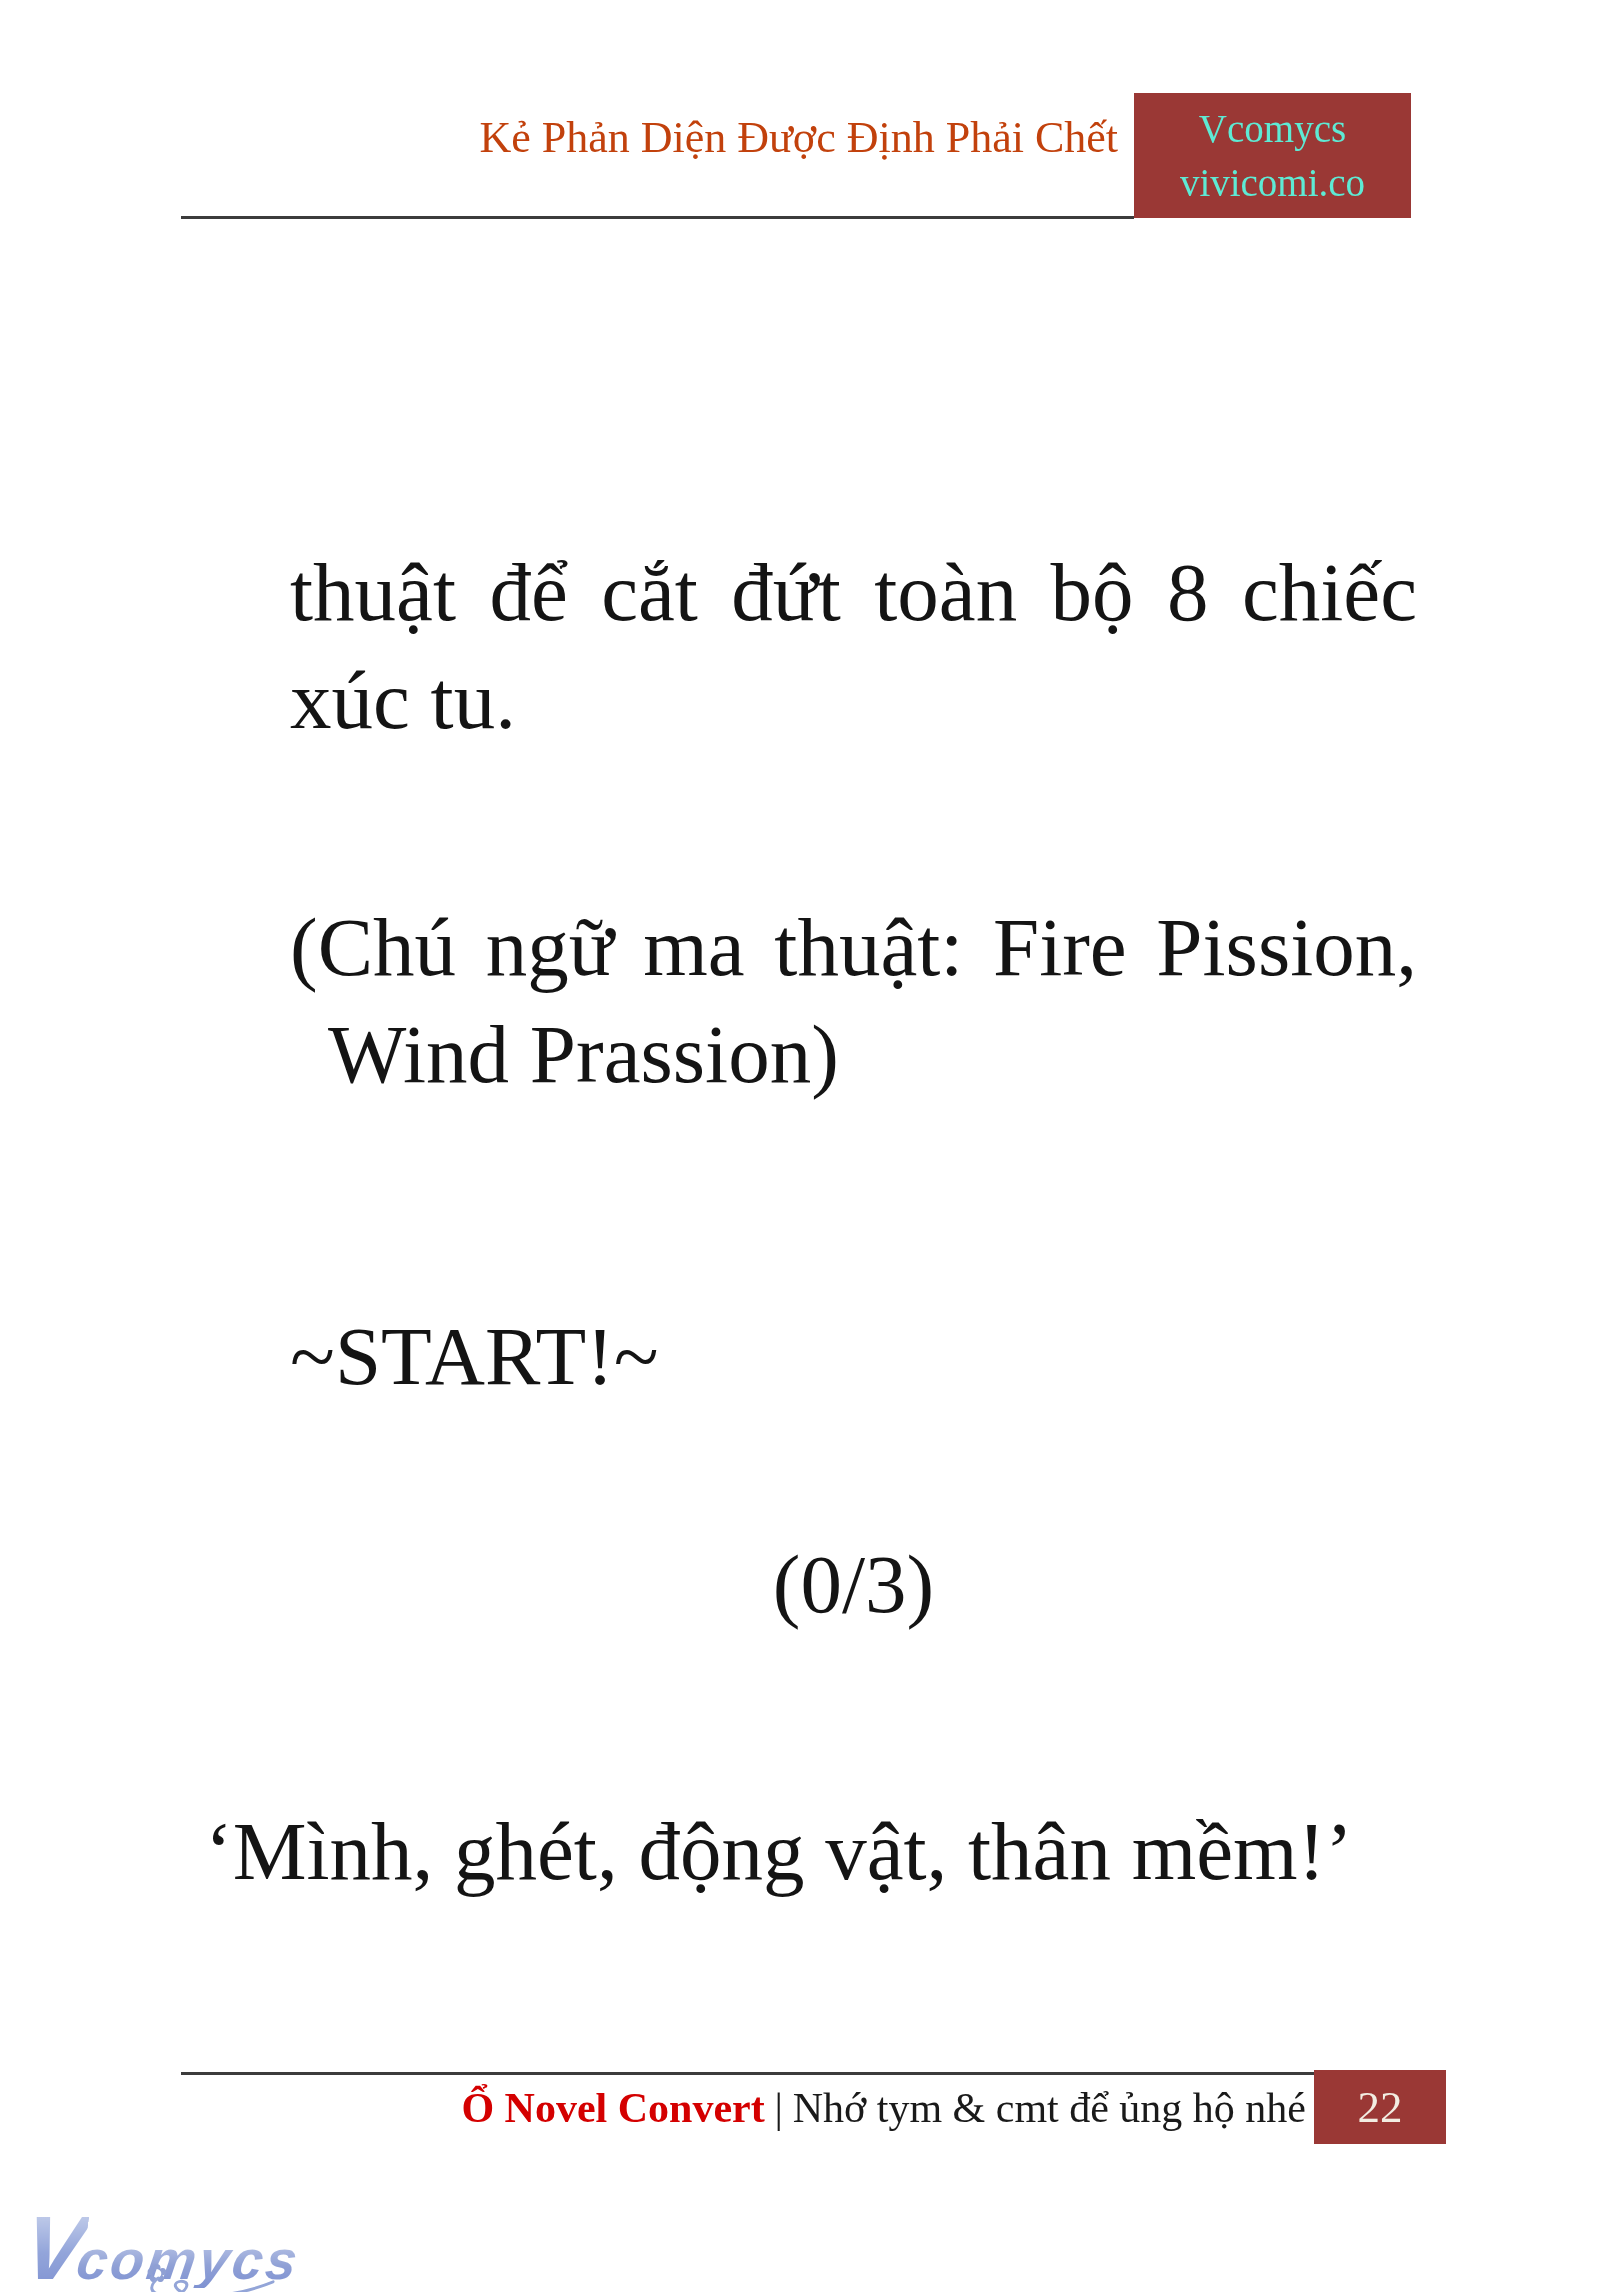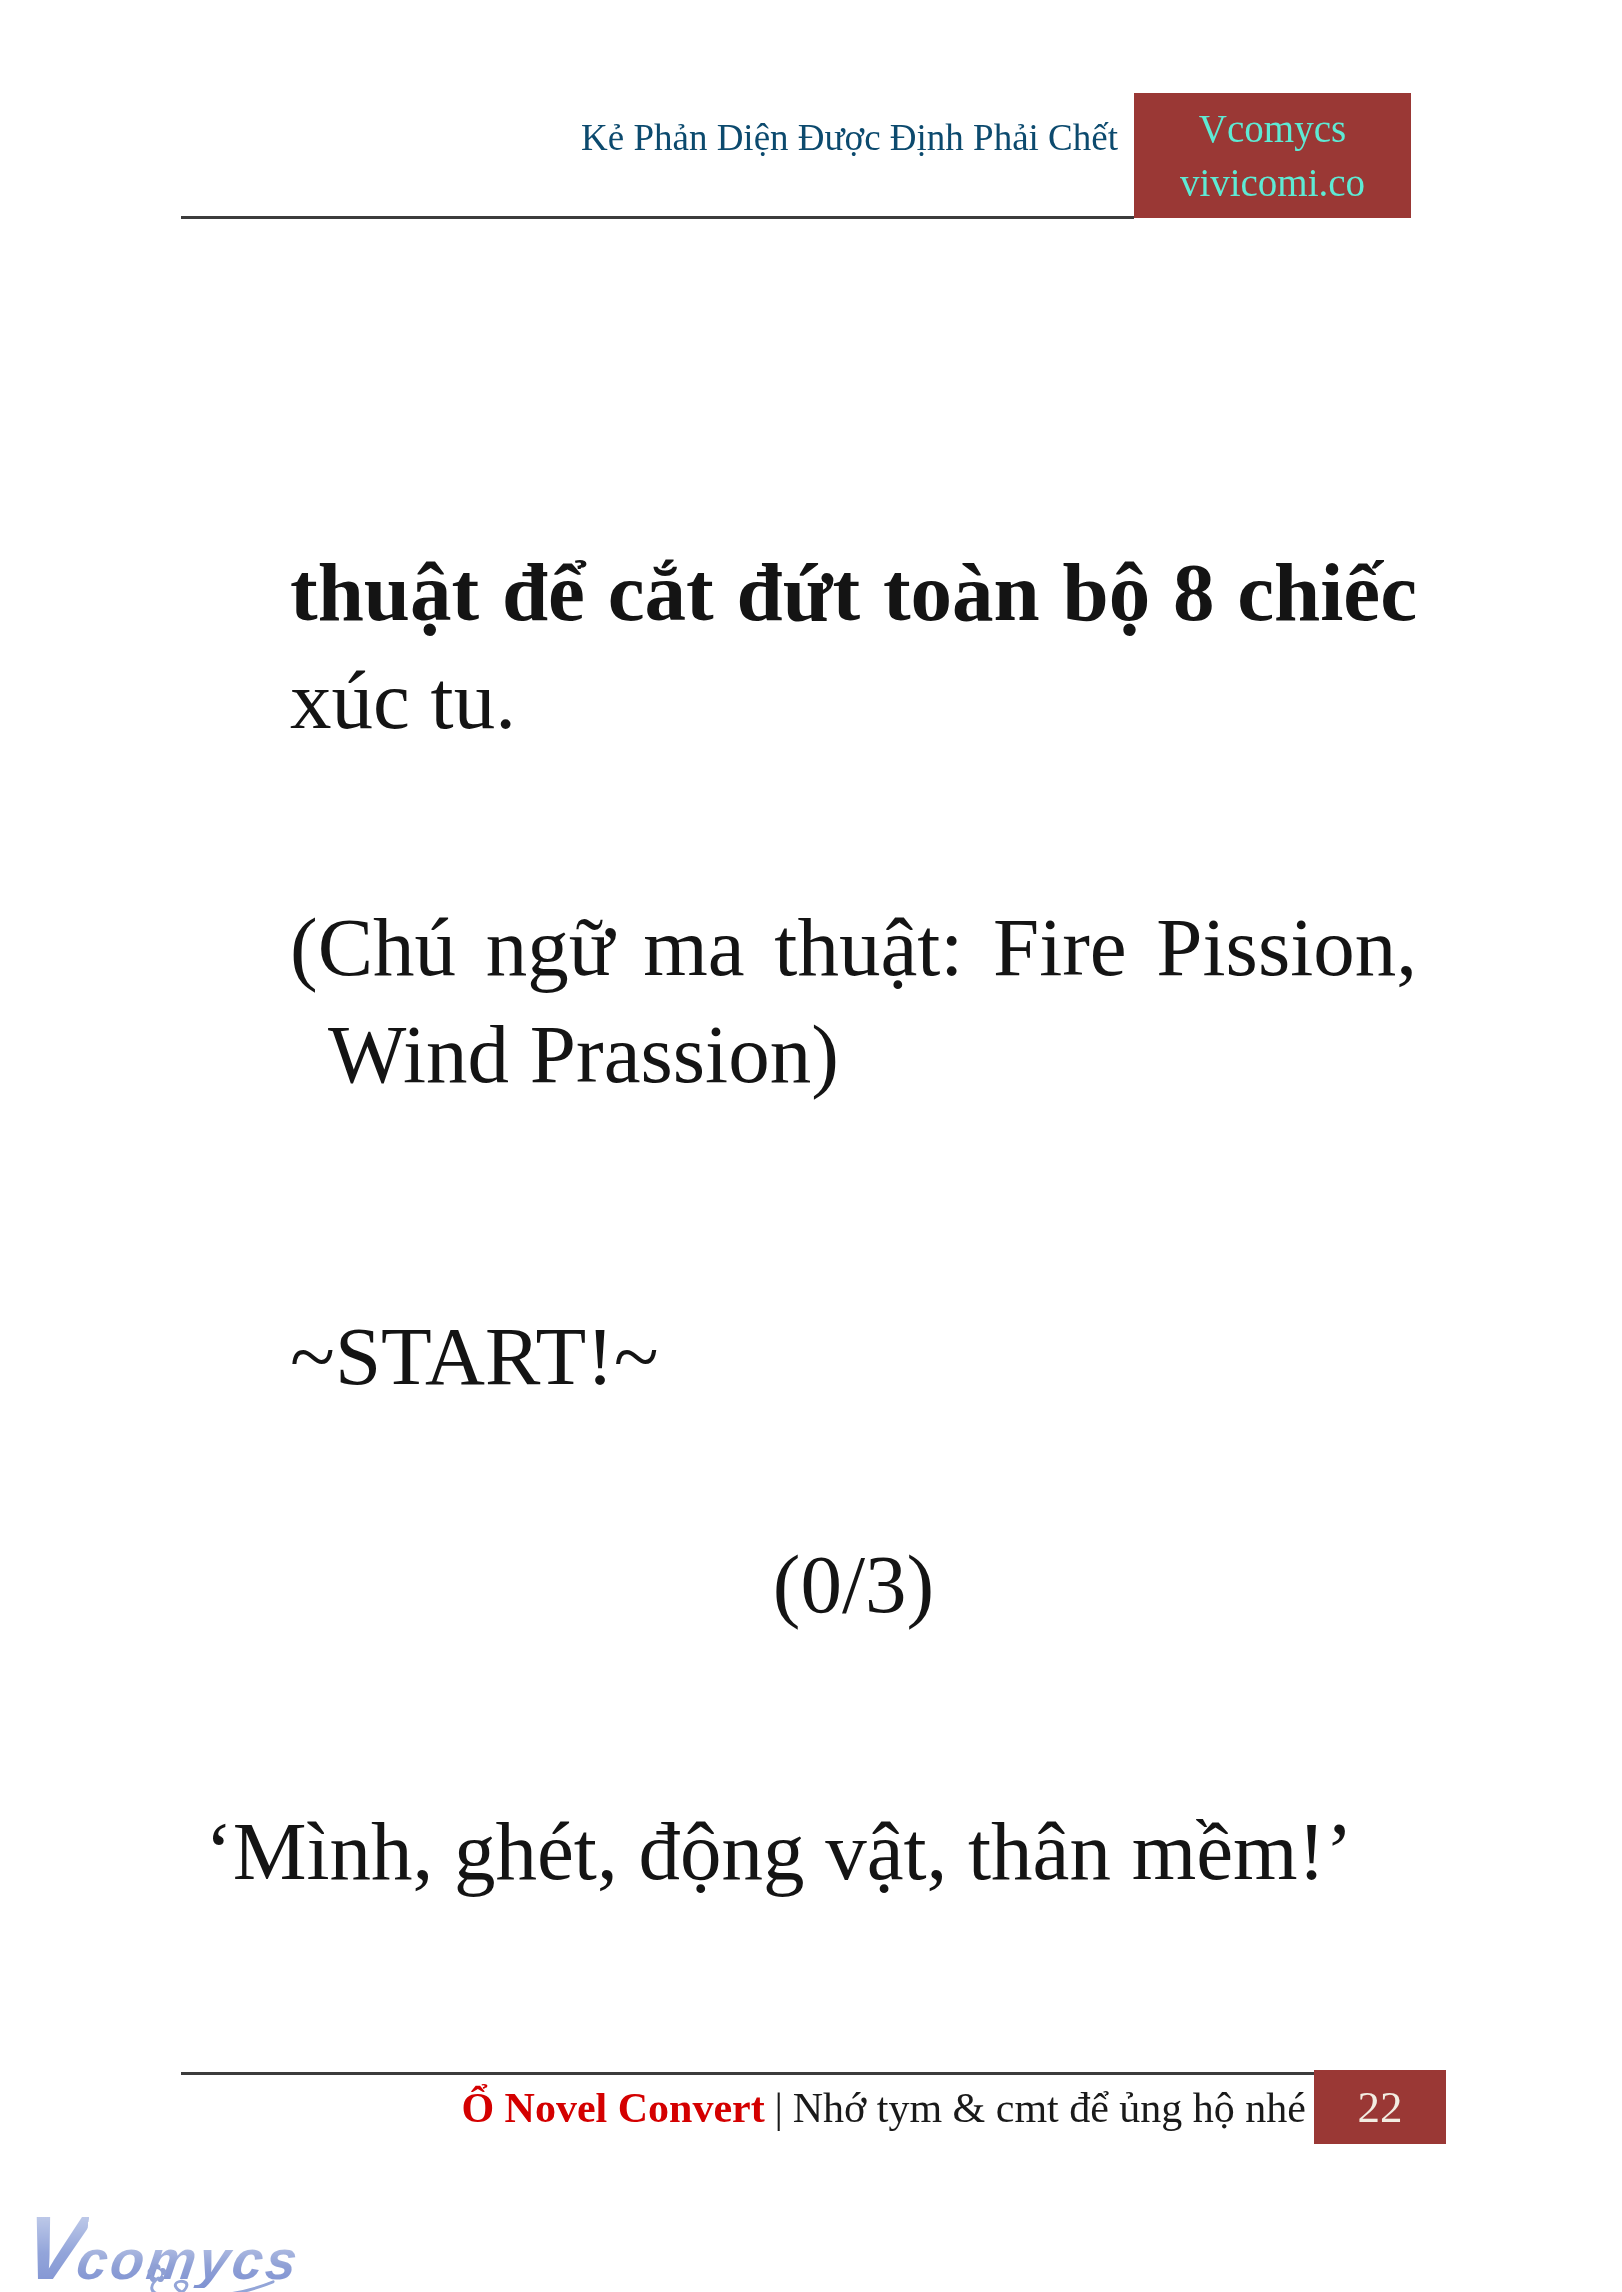--- a/index.html
+++ b/index.html
@@ -8,42 +8,42 @@
     width:1622px;height:2293px;
     background:#ffffff;
     overflow:hidden;
     font-family:"Liberation Serif", serif;
     color:#161616;
   }
 
   
   .header-title{
     position:absolute;left:181px;top:110px;width:937px;
-    text-align:right;font-size:37px;line-height:55px;color:#0c4a6e;
+    text-align:right;font-size:44px;line-height:55px;color:#c2410c;
   }
   .header-badge{
     position:absolute;left:1134px;top:93px;width:277px;height:125px;
     background:#9A3835;
     display:flex;flex-direction:column;justify-content:center;align-items:center;
     color:#5eead4;font-size:39px;line-height:54px;text-align:center;
   }
   .header-rule{
     position:absolute;left:181px;top:216px;width:953px;height:2.9px;
     background:#3c3c3c;
   }
 
   
   .bline{
     position:absolute;left:290px;width:1127px;
     font-size:83px;line-height:1;white-space:nowrap;color:#141414;
   }
   .bline.just{white-space:normal;text-align:justify;text-align-last:justify;}
   .bline.center{text-align:center;white-space:normal;}
   .l1{top:443px;}
-  .l2{top:551px;font-weight:bold;}
+  .l2{top:551px;}
   .l3{top:659px;}
   .l4{top:906px;}
   .l5{top:1013px;margin-left:38px;}
   .l6{top:1271px;margin-top:44px;}
   .l7{top:1543px;}
   .l8{top:1810px;left:205px;width:1215px;}
 
   
   .footer-rule{
     position:absolute;left:181px;top:2072px;width:1133px;height:2.9px;

